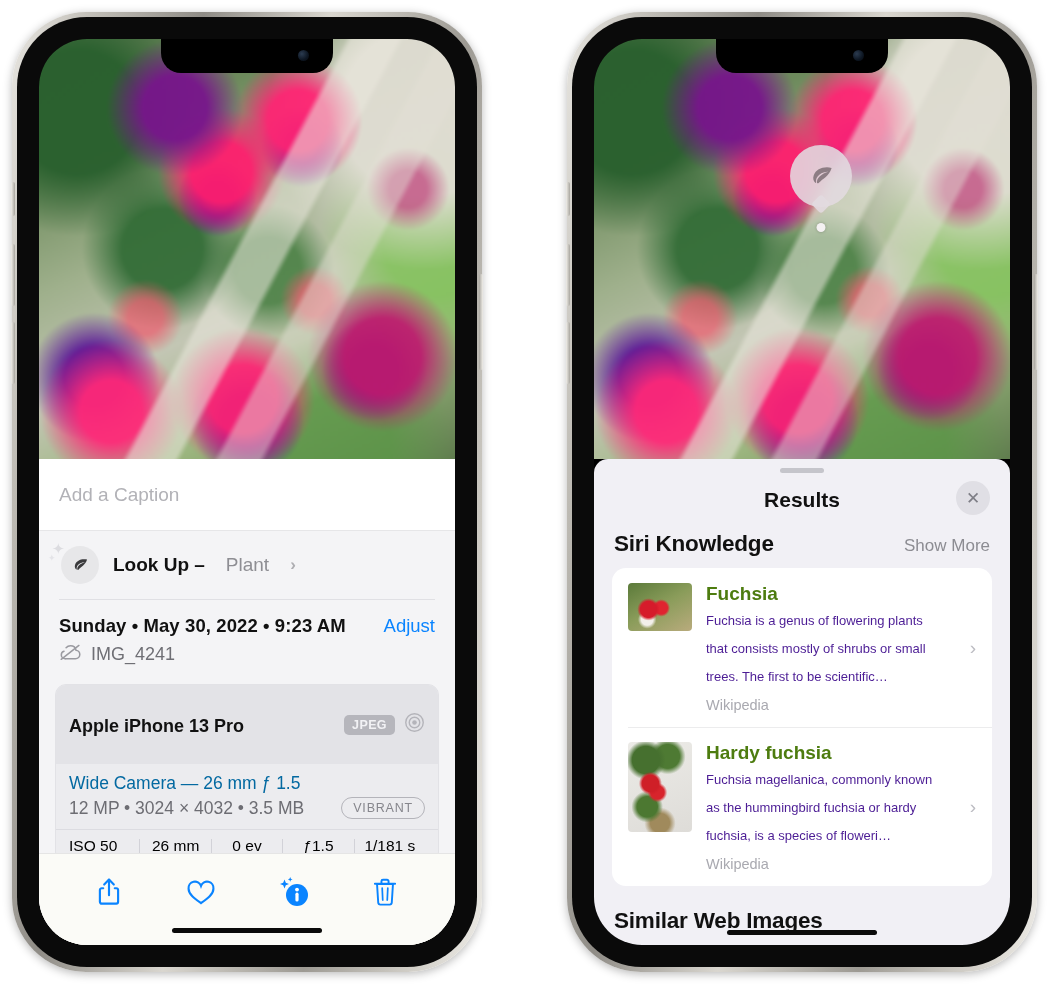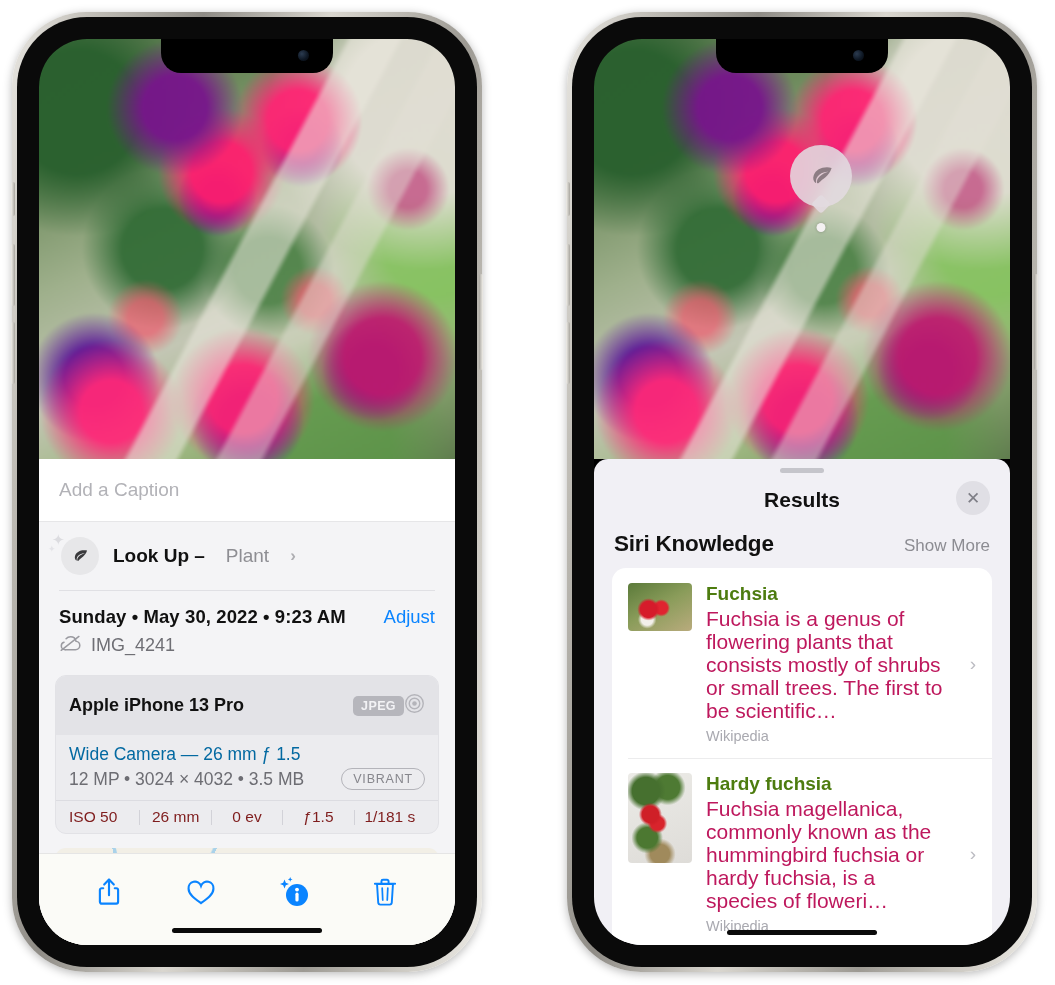--- a/index.html
+++ b/index.html
@@ -115,21 +115,21 @@
     background:#f4f1f2; box-shadow:0 0 3px rgba(0,0,0,.25);
   }
 
   
   .sheet-left {
     position: absolute; left:0; right:0; top:420px; bottom:0;
     background:#ffffff;
     display:flex; flex-direction:column;
   }
   .caption-row {
-    height: 63px; display:flex; align-items:center;
+    height: 72px; display:flex; align-items:center;
     padding: 0 20px; background:#fff;
     border-bottom:1px solid #e6e6e8;
     font-size: 19px; color:#b2b2b7;
   }
   .gray-body { background:#f4f4f6; flex:1; overflow:hidden; }
 
   .lookup-row {
     display:flex; align-items:center; gap:14px;
     padding: 15px 20px 15px 22px;
     position: relative;
@@ -154,41 +154,41 @@
   .file-line { display:flex; align-items:center; gap:9px; margin-top:7px; }
   .file-name { font-size:18px; color:#6f6f75; }
 
   .exif-card {
     margin: 6px 16px 0 16px;
     border-radius: 11px; overflow:hidden;
     background:#ececef;
     border:1px solid #e2e2e6;
   }
   .exif-head {
-    display:flex; align-items:center; justify-content:space-between;
-    padding: 17px 13px; background:#e3e3e7;
+    display:flex; align-items:flex-end; justify-content:space-between;
+    padding: 27px 13px; background:#e3e3e7;
   }
   .exif-device { font-size:18px; font-weight:700; color:#111; }
-  .exif-head-right { display:flex; align-items:center; }
+  .exif-head-right { display:flex; align-items:center; gap:9px; }
   .pill-jpeg {
     background:#b6b6bc; color:#f2f2f5; font-size:12.5px; font-weight:700;
     letter-spacing:.4px; padding:3px 8px; border-radius:5px;
   }
   .exif-mid { padding: 9px 13px 10px 13px; position:relative; }
   .exif-lens { font-size:17.5px; color:#0369a1; margin-bottom:4px; }
   .exif-size { font-size:17.5px; color:#6d6d73; }
   .pill-vibrant {
     position:absolute; right:13px; bottom:10px;
     border:1.4px solid #b4b4ba; color:#86868c;
     font-size:12.5px; letter-spacing:.8px;
     padding:3px 11px; border-radius:11px;
   }
   .exif-foot {
     display:flex; align-items:center; border-top:1px solid #dcdce1;
-    padding: 7px 13px; font-size:15.5px; color:#7f1d1d;
+    padding: 7px 13px; font-size:15.5px; color:#000000;
   }
   .exif-foot span { flex:1; text-align:center; }
   .exif-foot span:first-child { text-align:left; }
   .exif-foot span:last-child { text-align:center; }
   .exif-sep { flex:0 0 1px !important; height:15px; background:#d2d2d8; }
 
   .map {
     margin: 14px 16px 0 16px; height:140px; border-radius:11px; overflow:hidden;
     position:relative;
     background:
@@ -268,21 +268,21 @@
       radial-gradient(circle at 35% 46%, #cf1f27 0 13%, transparent 18%),
       radial-gradient(circle at 46% 56%, #d8242c 0 11%, transparent 16%),
       radial-gradient(circle at 28% 20%, #46702f 0 16%, transparent 23%),
       radial-gradient(circle at 62% 16%, #4e7a33 0 14%, transparent 21%),
       radial-gradient(circle at 30% 72%, #4c7831 0 13%, transparent 20%),
       radial-gradient(circle at 50% 90%, #a08a5c 0 11%, transparent 18%),
       linear-gradient(160deg,#ecebe7,#dedcd8);
   }
   .know-body { flex:1; min-width:0; padding-right:10px; }
   .know-title { font-size:19px; font-weight:700; color:#4d7c0f; margin-bottom:2px; }
-  .know-desc { font-size:21px; line-height:23px; color:#be185d; }
+  .know-desc { font-size:13px; line-height:28px; color:#4c1d95; }
   .know-src { font-size:14.5px; color:#a9a9b0; margin-top:6px; }
   .know-chev { align-self:center; color:#bcbcc2; font-size:19px; font-weight:500; padding-left:2px; }
 
   .web-title { font-size:22.5px; font-weight:700; color:#111; padding: 22px 20px 10px 20px; letter-spacing:-.2px; }
   .home-ind-r {
     position:absolute; left:50%; transform:translateX(-50%); bottom:10px;
     width:150px; height:5px; border-radius:3px; background:#0a0a0a; z-index:30;
   }
 </style>
 </head>

